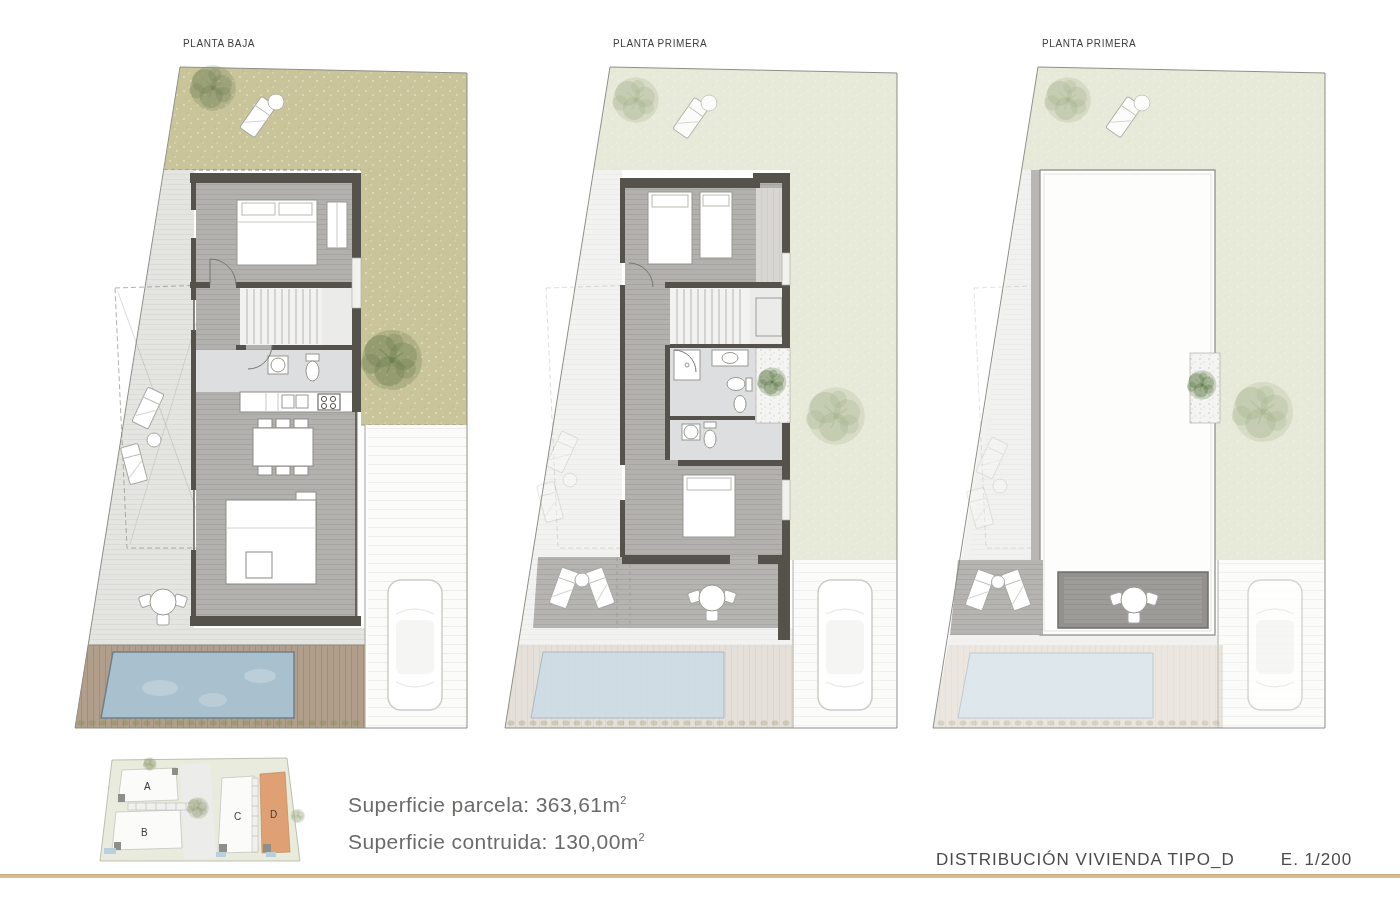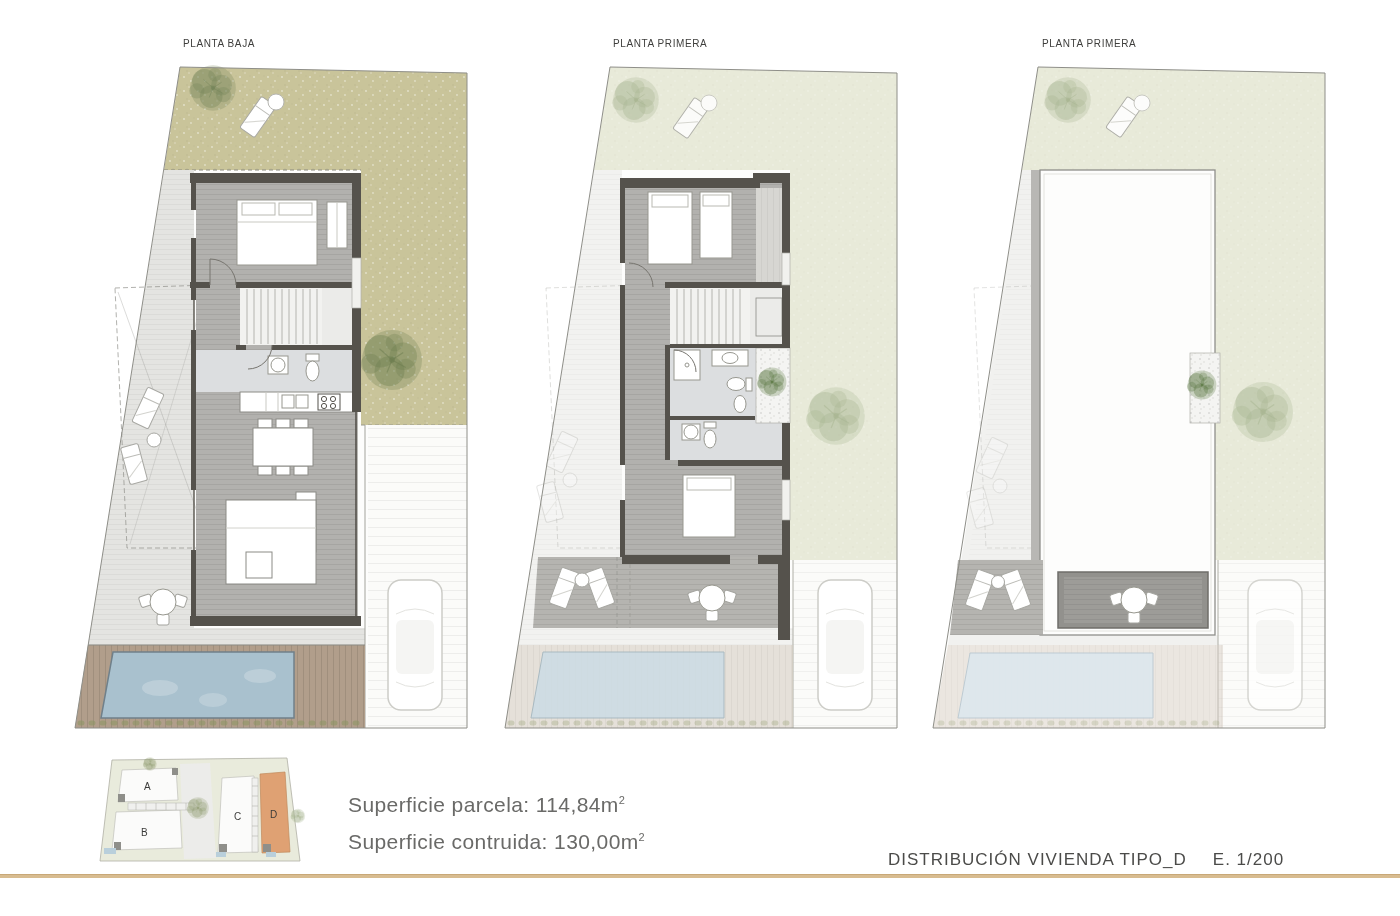--- a/index.html
+++ b/index.html
@@ -7,21 +7,21 @@
         font-family:"Liberation Sans",sans-serif;}
   .plan-title{position:absolute;top:38px;font-size:10px;letter-spacing:.6px;color:#3e3e3c;}
   .plan-svg{position:absolute;top:60px;width:400px;height:675px;}
   #title-1{left:183px;} #svg-1{left:70px;}
   #title-2{left:613px;} #svg-2{left:498px;}
   #title-3{left:1042px;} #svg-3{left:928px;}
   #keyplan{position:absolute;left:88px;top:756px;width:230px;height:120px;}
   #summary{position:absolute;left:348px;top:784px;color:#6a6a68;font-size:21px;
            letter-spacing:.4px;line-height:33px;font-weight:400;}
   #summary sup{font-size:11px;}
-  #footer{position:absolute;left:888px;top:850px;display:flex;gap:26px;color:#4b4b49;
+  #footer{position:absolute;left:936px;top:850px;display:flex;gap:46px;color:#4b4b49;
           font-size:17px;letter-spacing:1px;white-space:nowrap;}
   #gold-rule{position:absolute;left:0;top:874px;width:1400px;height:3px;background:#d8bc90;
              border-top:1px solid #c8a878;}
   svg{display:block;}
 </style>
 </head>
 <body>
 
 <div id="page">
 
@@ -482,21 +482,21 @@
     <use href="#tree" transform="translate(210,60) scale(.3)" style="color:#a9b693"></use>
     <g font-size="10" fill="#3b3b39" font-family="Liberation Sans, sans-serif">
       <text x="56" y="34">A</text>
       <text x="53" y="80">B</text>
       <text x="146" y="64">C</text>
       <text x="182" y="62">D</text>
     </g>
   </svg>
 
   <div id="summary">
-    <div><span>Superficie parcela: 114,84m</span><sup>2</sup></div>
+    <div><span>Superficie parcela: 363,61m</span><sup>2</sup></div>
     <div><span>Superficie contruida: 130,00m</span><sup>2</sup></div>
   </div>
 
   <div id="footer">
     <span>DISTRIBUCIÓN VIVIENDA TIPO_D</span>
     <span>E. 1/200</span>
   </div>
   <div id="gold-rule"></div>
 
 </div>

